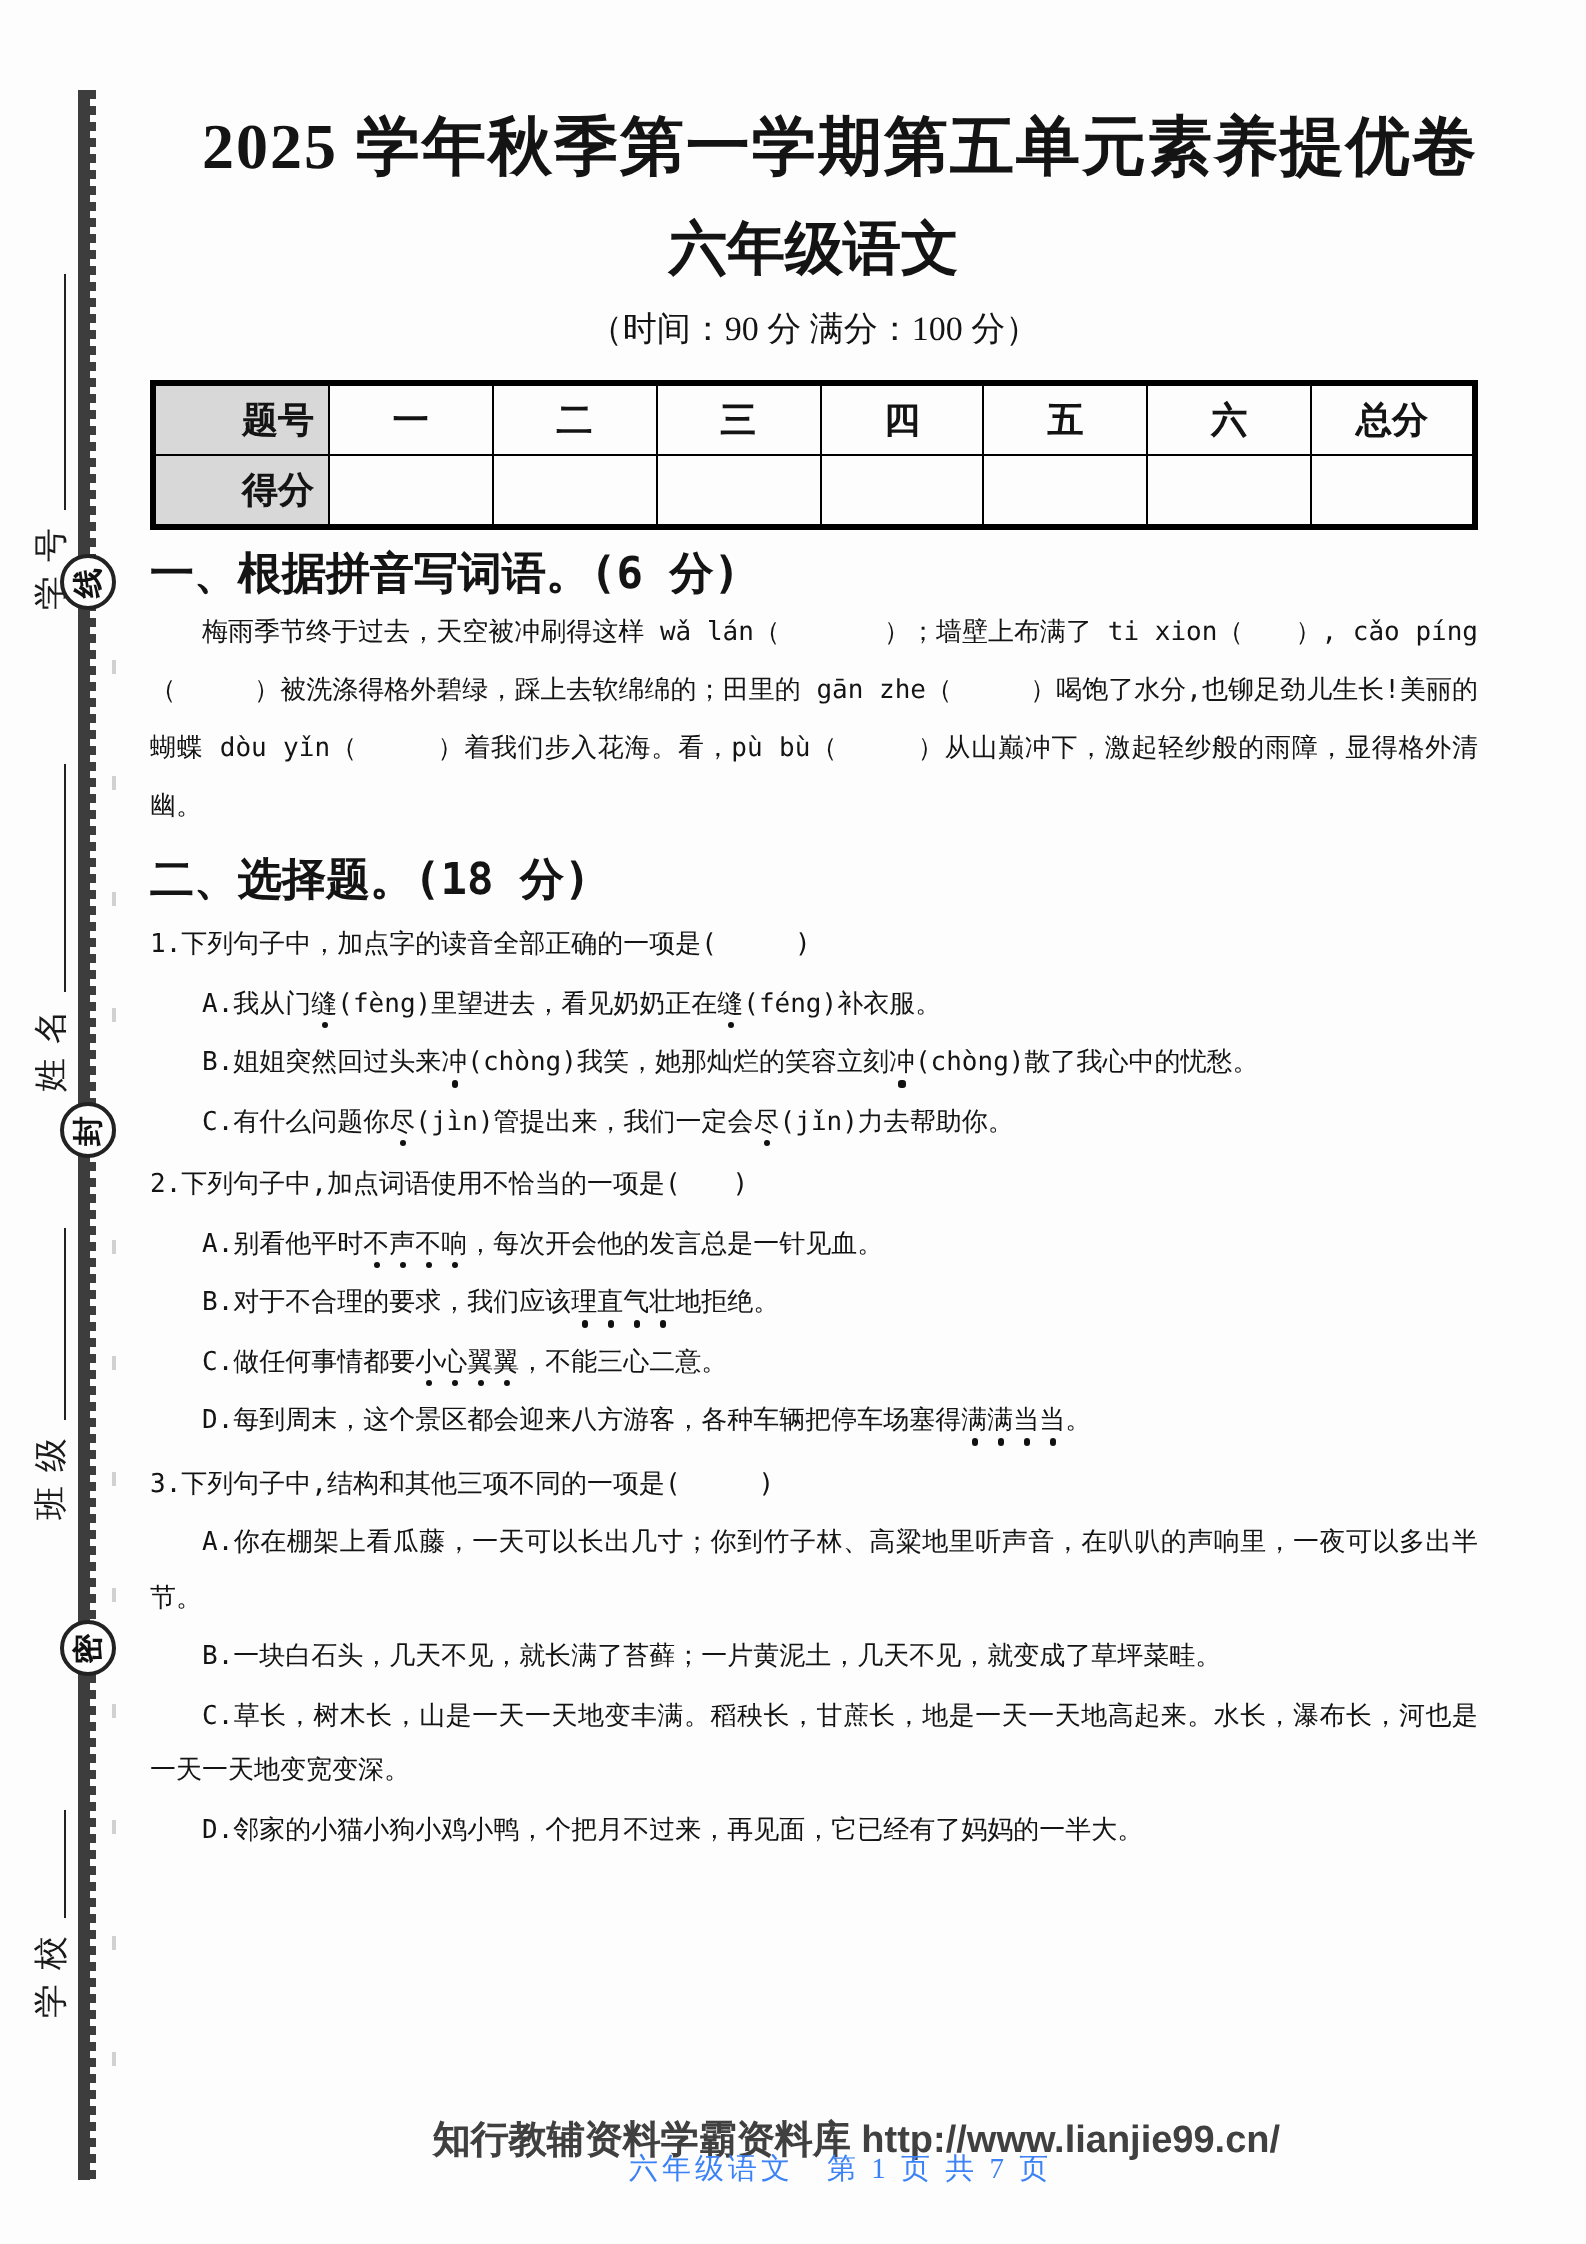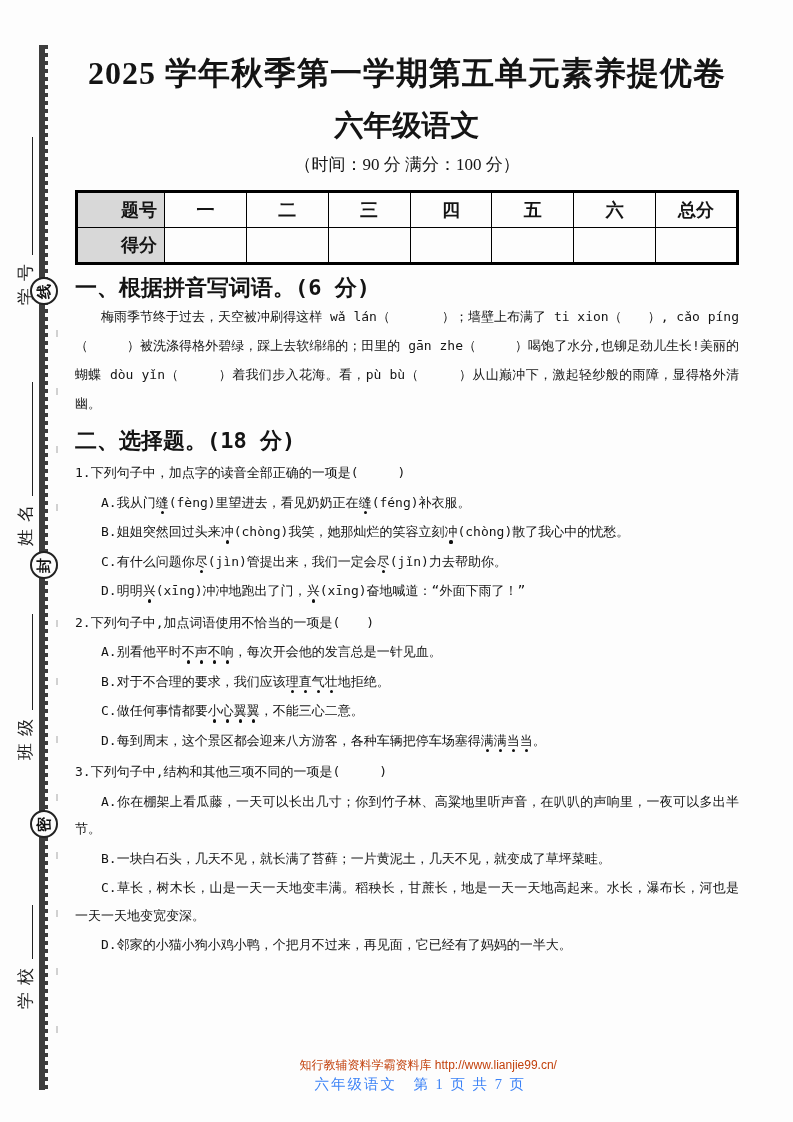--- a/index.html
+++ b/index.html
@@ -40,21 +40,21 @@
     position: absolute; left: 44px; width: 28px; height: 28px;
     transform: translate(-50%, -50%);
     border: 2px solid #222; border-radius: 50%; background: #fdfdfd;
     display: flex; align-items: center; justify-content: center; z-index: 2;
   }
   .seal-circle span { display: block; transform: rotate(-90deg); font-size: 15px; font-weight: bold; color: #111; }
 
   
   .content { position: absolute; left: 75px; top: 0; width: 664px; }
   .title {
-    margin: 52px 0 0; text-align: center;
+    margin: 52px 0 0; text-align: right;
     font-size: 32px; line-height: 42px; font-weight: bold; letter-spacing: 1px;
   }
   .subtitle { margin: 12px 0 0; text-align: center; font-size: 29px; line-height: 38px; font-weight: bold; }
   .meta { margin: 10px 0 0; text-align: center; font-size: 17px; line-height: 22px; }
 
   table.score-table {
     width: 100%; margin-top: 14px;
     border-collapse: collapse; table-layout: fixed;
     border: 3px solid #000;
   }
@@ -77,21 +77,21 @@
   .dot-under::after {
     content: ""; position: absolute; left: 50%; bottom: -4.5px;
     width: 3.2px; height: 3.2px; margin-left: -1.6px;
     border-radius: 50%; background: #111;
   }
 
   
   .watermark {
     position: absolute; top: 1057px; left: 54%; transform: translateX(-50%);
     font-family: "Liberation Sans", "DejaVu Sans", sans-serif;
-    font-size: 12px; color: #c2410c; white-space: nowrap;
+    font-size: 19px; color: #404040; white-space: nowrap; font-weight: bold;
   }
   .page-info {
     position: absolute; top: 1075px; left: 53%; transform: translateX(-50%);
     font-size: 14.5px; color: #3b82f6; letter-spacing: 2px; white-space: nowrap;
   }
 </style>
 </head>
 <body>
 
 <div class="page">
@@ -161,21 +161,20 @@
     <div class="qa">
       <div class="sec-heading">一、根据拼音写词语。(6 分)</div>
       <p class="para indent">梅雨季节终于过去，天空被冲刷得这样 wǎ lán（　　　　）；墙壁上布满了 ti xion（　　）, cǎo píng（　　　）被洗涤得格外碧绿，踩上去软绵绵的；田里的 gān zhe（　　　）喝饱了水分,也铆足劲儿生长!美丽的蝴蝶 dòu yǐn（　　　）着我们步入花海。看，pù bù（　　　）从山巅冲下，激起轻纱般的雨障，显得格外清幽。</p>
 
       <div class="sec-heading">二、选择题。(18 分)</div>
 
       <p class="stem">1.下列句子中，加点字的读音全部正确的一项是(　　　)</p>
       <p class="opt">A.我从门<span class="dot-under">缝</span>(fèng)里望进去，看见奶奶正在<span class="dot-under">缝</span>(féng)补衣服。</p>
       <p class="opt">B.姐姐突然回过头来<span class="dot-under">冲</span>(chòng)我笑，她那灿烂的笑容立刻<span class="dot-under">冲</span>(chòng)散了我心中的忧愁。</p>
       <p class="opt">C.有什么问题你<span class="dot-under">尽</span>(jìn)管提出来，我们一定会<span class="dot-under">尽</span>(jǐn)力去帮助你。</p>
-      <p class="opt">D.明明<span class="dot-under">兴</span>(xīng)冲冲地跑出了门，<span class="dot-under">兴</span>(xīng)奋地喊道：“外面下雨了！”</p>
 
       <p class="stem">2.下列句子中,加点词语使用不恰当的一项是(　　)</p>
       <p class="opt">A.别看他平时<span class="dot-under">不</span><span class="dot-under">声</span><span class="dot-under">不</span><span class="dot-under">响</span>，每次开会他的发言总是一针见血。</p>
       <p class="opt">B.对于不合理的要求，我们应该<span class="dot-under">理</span><span class="dot-under">直</span><span class="dot-under">气</span><span class="dot-under">壮</span>地拒绝。</p>
       <p class="opt">C.做任何事情都要<span class="dot-under">小</span><span class="dot-under">心</span><span class="dot-under">翼</span><span class="dot-under">翼</span>，不能三心二意。</p>
       <p class="opt">D.每到周末，这个景区都会迎来八方游客，各种车辆把停车场塞得<span class="dot-under">满</span><span class="dot-under">满</span><span class="dot-under">当</span><span class="dot-under">当</span>。</p>
 
       <p class="stem">3.下列句子中,结构和其他三项不同的一项是(　　　)</p>
       <p class="opt">A.你在棚架上看瓜藤，一天可以长出几寸；你到竹子林、高粱地里听声音，在叭叭的声响里，一夜可以多出半节。</p>
       <p class="opt">B.一块白石头，几天不见，就长满了苔藓；一片黄泥土，几天不见，就变成了草坪菜畦。</p>

